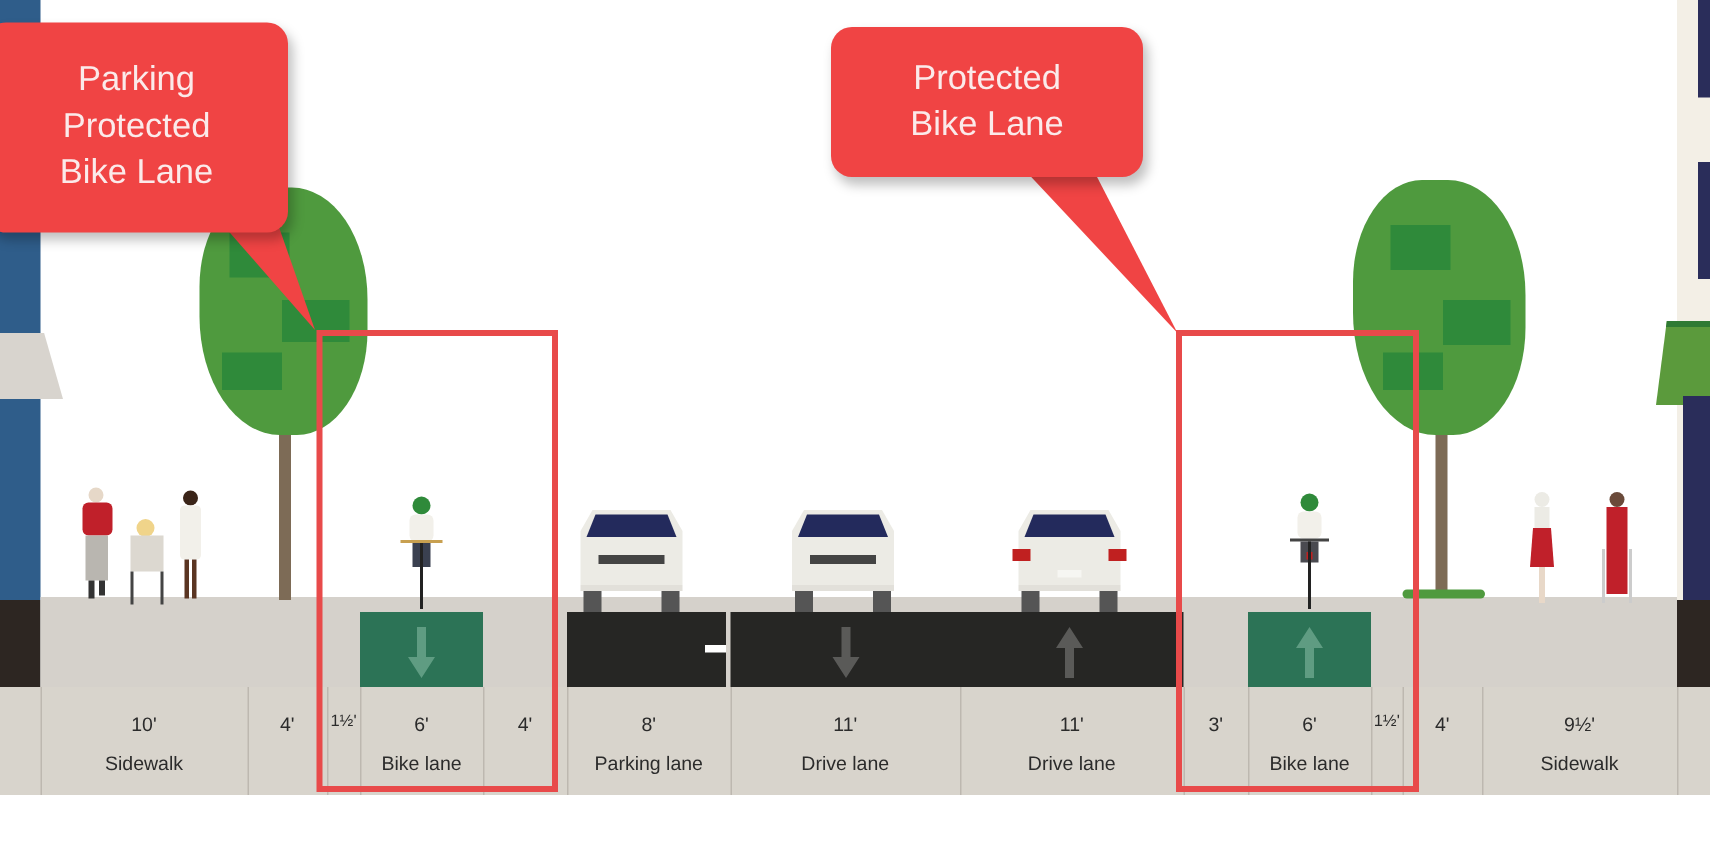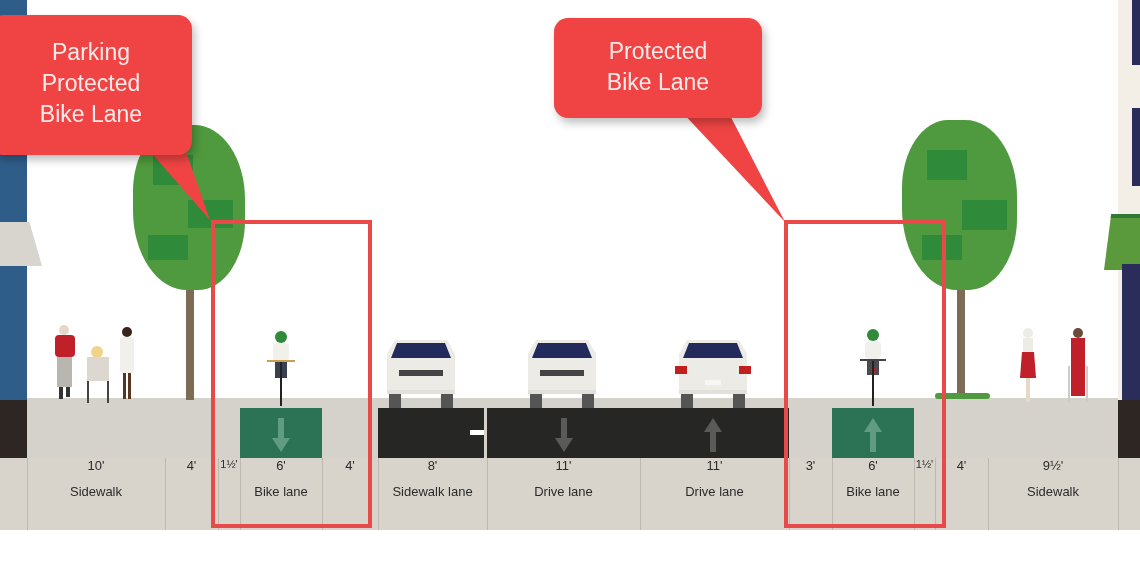--- a/index.html
+++ b/index.html
@@ -15,21 +15,21 @@
   .bldg-right-door { left:1122px; top:264px; width:18px; height:136px; background:#2a2d5a; }
   .bldg-right-base { left:1118px; top:400px; width:22px; height:58px; background:#2d2622; }
 
   
   .ground { left:27px; top:398px; width:1091px; height:60px; background:#d5d1cb; }
   .road { background:#262624; }
   .bike-green { background:#2c7356; }
   .label-strip { left:0; top:458px; width:1140px; height:72px; background:#d8d4cc; }
   .sep { position:absolute; top:458px; width:1px; height:72px; background:#bdb8b0; }
   .lane-label { position:absolute; top:458px; height:72px; text-align:center; color:#2b2b2b; font-size:13px; }
-  .lane-label .w { display:block; height:16px; }
+  .lane-label .w { display:block; margin-top:17px; height:16px; }
   .lane-label .n { display:block; margin-top:10px; }
 
   .arrow { position:absolute; width:22px; height:34px; }
   .arrow svg { width:100%; height:100%; }
 
   
   .tree-trunk { position:absolute; width:8px; background:#7d6b56; }
   .canopy { position:absolute; background:#4f9a3e; border-radius:40% 45% 42% 48%; }
   .canopy .c1 { position:absolute; background:#2f8a3a; }
 
@@ -119,21 +119,21 @@
 <div class="lane-label" style="left:240px;width:82px;">
   <span class="w">6'</span>
     <span class="n">Bike lane</span>
 </div>
 <div class="lane-label" style="left:322px;width:56px;">
   <span class="w">4'</span>
     <span class="n"></span>
 </div>
 <div class="lane-label" style="left:378px;width:109px;">
   <span class="w">8'</span>
-    <span class="n">Sidewalk lane</span>
+    <span class="n">Parking lane</span>
 </div>
 <div class="lane-label" style="left:487px;width:153px;">
   <span class="w">11'</span>
     <span class="n">Drive lane</span>
 </div>
 <div class="lane-label" style="left:640px;width:149px;">
   <span class="w">11'</span>
     <span class="n">Drive lane</span>
 </div>
 <div class="lane-label" style="left:789px;width:43px;">

